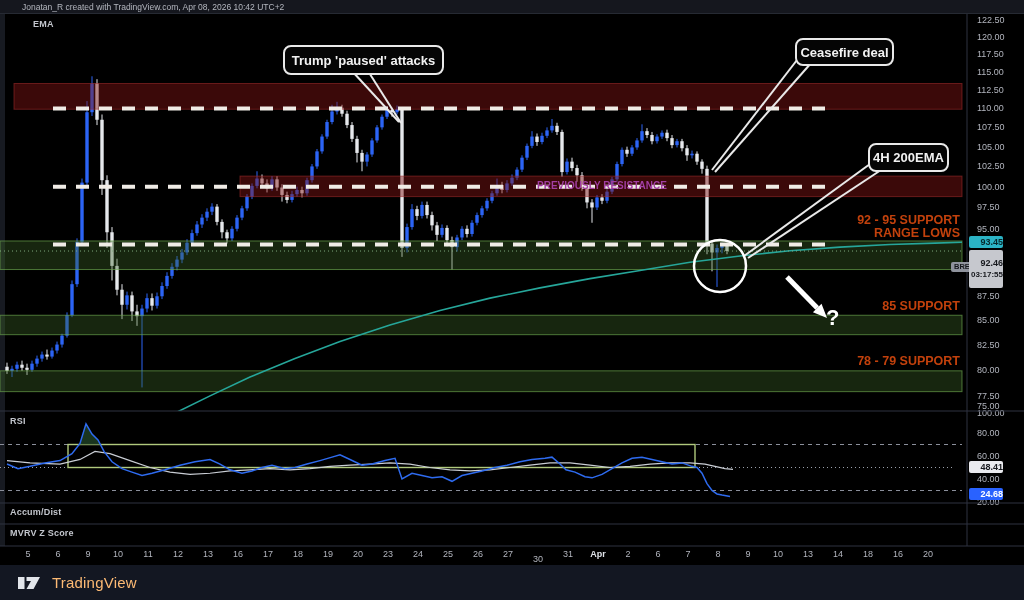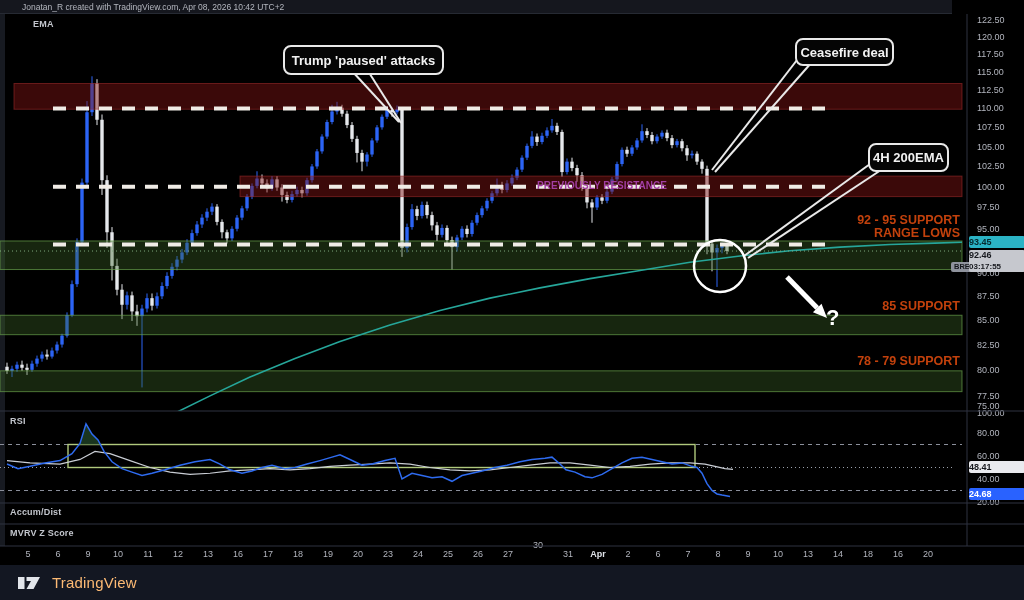--- a/index.html
+++ b/index.html
@@ -2,21 +2,21 @@
 <html><head>
 <meta charset="utf-8">
 <style>
   html,body{margin:0;padding:0;background:#000;}
   body{width:1024px;height:600px;overflow:hidden;position:relative;
        font-family:"Liberation Sans", sans-serif; -webkit-font-smoothing:antialiased;}
   #stage{position:absolute;inset:0;width:1024px;height:600px;background:#000;}
   #plot{position:absolute;left:0;top:0;z-index:1;}
   .ov{position:absolute;z-index:3;}
   
-  #topbar{left:0;top:0;width:952px;height:14px;background:#15171e;border-bottom:1px solid #262a33;
+  #topbar{left:0;top:0;width:1024px;height:14px;background:#15171e;border-bottom:1px solid #262a33;
           color:#b4b7bf;font-size:8.5px;line-height:14px;padding-left:22px;box-sizing:border-box;}
   
   .pane-label{color:#c2c5cc;font-size:9px;font-weight:bold;letter-spacing:.2px;}
   #lbl-ema{left:33px;top:19px;}
   #lbl-rsi{left:10px;top:416px;}
   #lbl-accum{left:10px;top:507px;}
   #lbl-mvrv{left:10px;top:528px;}
   
   .callout{position:absolute;z-index:4;background:#050505;border:2px solid #e9e9e9;border-radius:8px;
            color:#f2f2f2;font-size:13px;font-weight:bold;white-space:nowrap;
@@ -25,23 +25,23 @@
   .sup{right:64px;text-align:right;color:#c2410c;font-weight:bold;font-size:12.5px;line-height:13px;}
   #sup1{top:214px;}
   #sup2{top:300px;}
   #sup3{top:355px;}
   
   #prevres{left:514px;top:180px;width:176px;text-align:center;color:#a23ea2;font-size:10px;font-weight:bold;}
   
   #brent-tag{left:951px;top:262px;background:#8f939d;color:#15171c;font-size:7.5px;font-weight:bold;
              padding:0 3px;border-radius:2px;line-height:10px;}
   
-  .badge{left:969px;width:56px;text-align:left;font-size:9px;font-weight:bold;border-radius:2px;z-index:4;}
+  .badge{left:969px;width:34px;text-align:right;font-size:9px;font-weight:bold;border-radius:2px;z-index:4;}
   #badge-ema-val{top:236px;background:#2bb3c5;color:#06282c;line-height:12px;}
-  #badge-price{top:250px;background:#c6c8ce;color:#17191e;line-height:11px;padding:0 0;}
+  #badge-price{top:250px;background:#c6c8ce;color:#17191e;line-height:11px;padding:8px 0;}
   #badge-rsi-ma{top:461px;background:#e9eaee;color:#17191e;line-height:12px;}
   #badge-rsi{top:488px;background:#2962ff;color:#fff;line-height:12px;}
   
   #qmark{left:826px;top:305px;color:#fff;font-size:22px;font-weight:bold;z-index:4;}
   
   .tick{position:absolute;color:#b2b5be;font-size:9px;}
   #price-axis .tick{left:977px;}
   #time-axis .tick{transform:translateX(-50%);top:549px;}
   #time-axis .tick.month{color:#dfe2e8;font-weight:bold;}
   
@@ -475,21 +475,21 @@
       <span class="tick" style="top: 549px; left: 238px;">16</span>
       <span class="tick" style="top: 549px; left: 268px;">17</span>
       <span class="tick" style="top: 549px; left: 298px;">18</span>
       <span class="tick" style="top: 549px; left: 328px;">19</span>
       <span class="tick" style="top: 549px; left: 358px;">20</span>
       <span class="tick" style="top: 549px; left: 388px;">23</span>
       <span class="tick" style="top: 549px; left: 418px;">24</span>
       <span class="tick" style="top: 549px; left: 448px;">25</span>
       <span class="tick" style="top: 549px; left: 478px;">26</span>
       <span class="tick" style="top: 549px; left: 508px;">27</span>
-      <span class="tick" style="top: 540px; left: 538px;">30</span>
+      <span class="tick" style="top: 554px; left: 538px;">30</span>
       <span class="tick" style="top: 549px; left: 568px;">31</span>
       <span class="tick month" style="top: 549px; left: 598px;">Apr</span>
       <span class="tick" style="top: 549px; left: 628px;">2</span>
       <span class="tick" style="top: 549px; left: 658px;">6</span>
       <span class="tick" style="top: 549px; left: 688px;">7</span>
       <span class="tick" style="top: 549px; left: 718px;">8</span>
       <span class="tick" style="top: 549px; left: 748px;">9</span>
       <span class="tick" style="top: 549px; left: 778px;">10</span>
       <span class="tick" style="top: 549px; left: 808px;">13</span>
       <span class="tick" style="top: 549px; left: 838px;">14</span>

